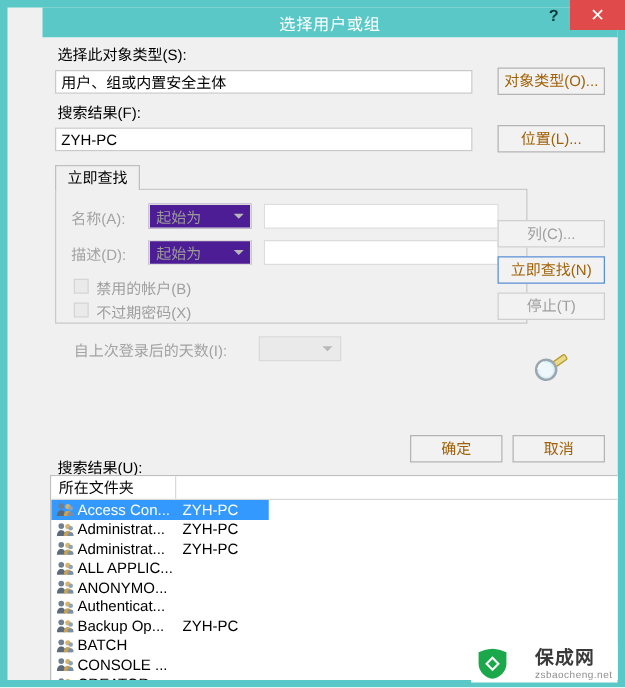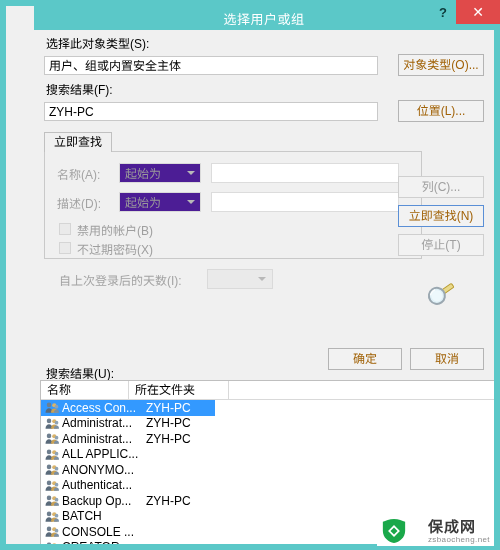--- a/index.html
+++ b/index.html
@@ -525,21 +525,20 @@
 
       <div class="okrow">
         <div class="btn">确定</div>
         <div class="btn">取消</div>
       </div>
 
       <div class="results-label">搜索结果(U):</div>
 
       <div class="listview">
         <div class="lv-header">
-          <div class="lv-th c1">名称</div>
           <div class="lv-th c2">所在文件夹</div>
           <div class="lv-th c3"></div>
         </div>
         <div class="lv-body" id="lv-body">
             <div class="lv-row selected">
               <svg class="user-icon" viewBox="0 0 16 14">
                 <circle cx="4.6" cy="4" r="2.6" fill="#6f7f8f"></circle>
                 <path d="M0.6 13 C0.6 9.6 2.4 7.8 4.6 7.8 C6.8 7.8 8.6 9.6 8.6 13 Z" fill="#5a6a7a"></path>
                 <circle cx="10.6" cy="4.4" r="2.4" fill="#d9b36a"></circle>
                 <path d="M6.8 13 C6.8 9.9 8.5 8.2 10.6 8.2 C12.7 8.2 14.4 9.9 14.4 13 Z" fill="#c9a155"></path>

